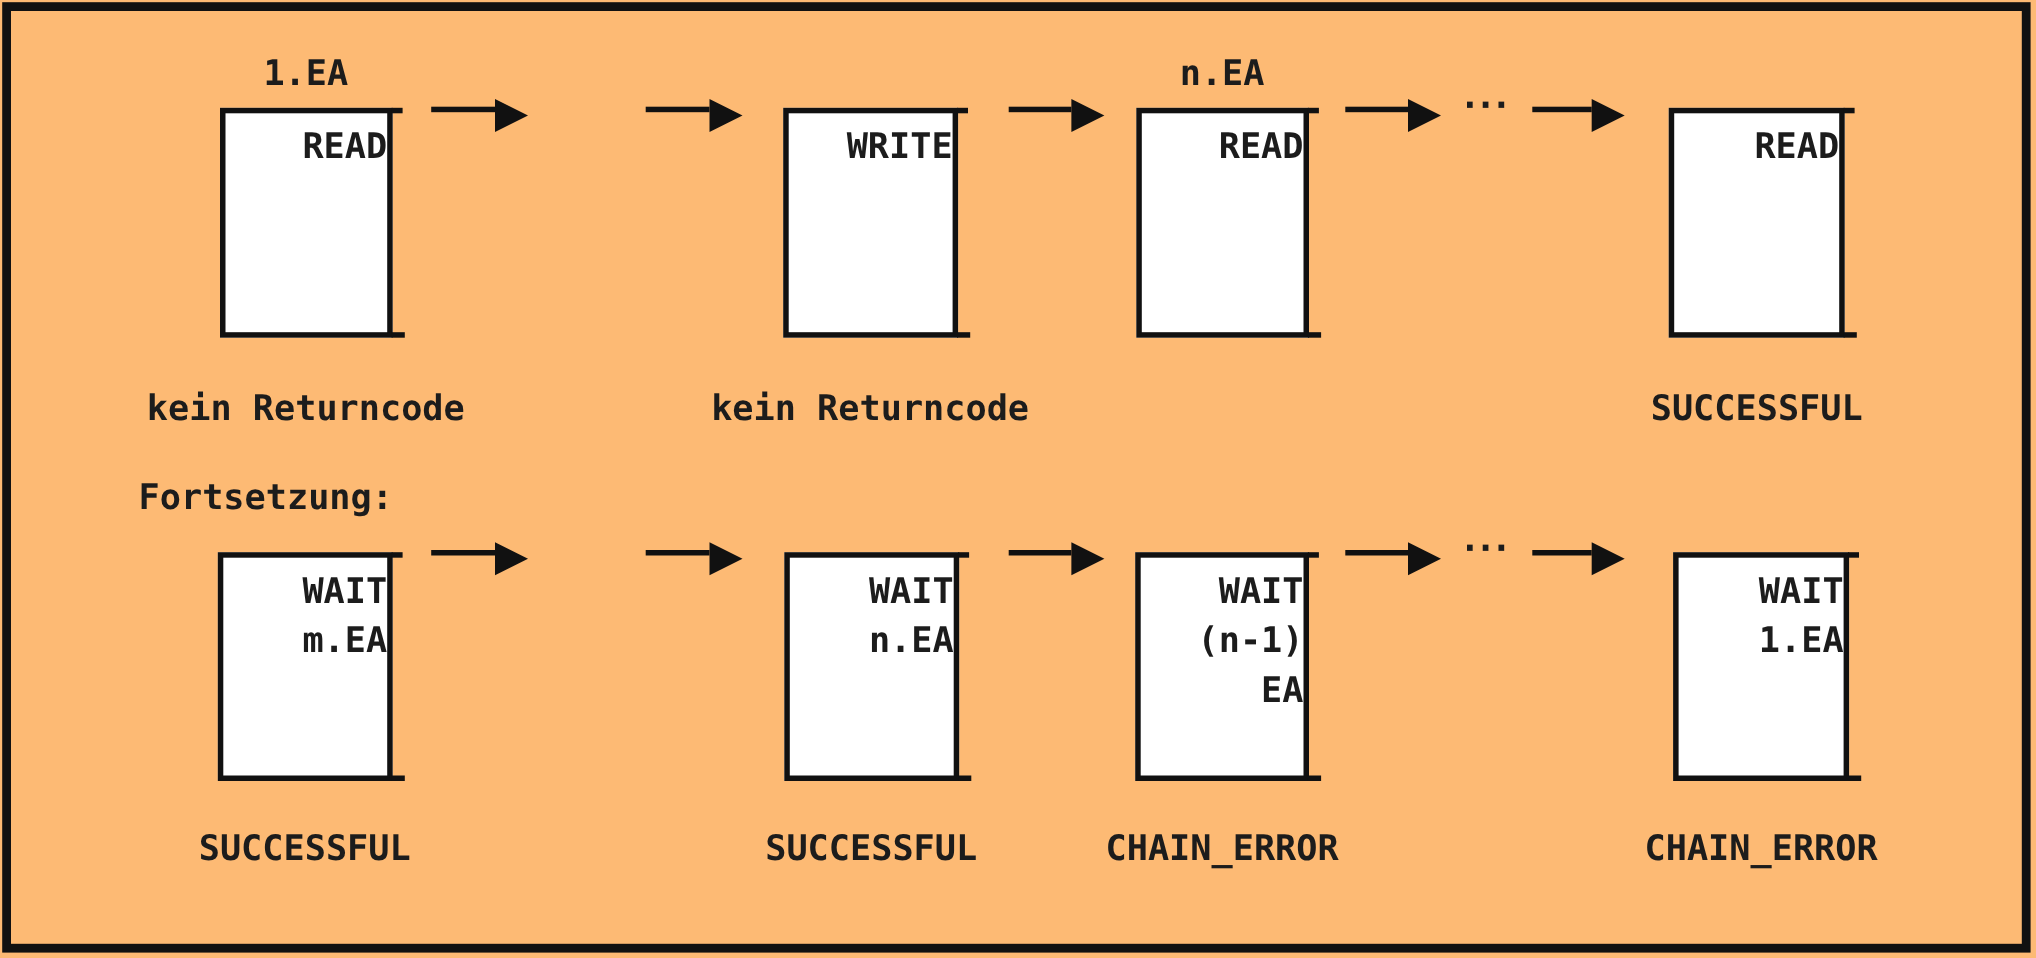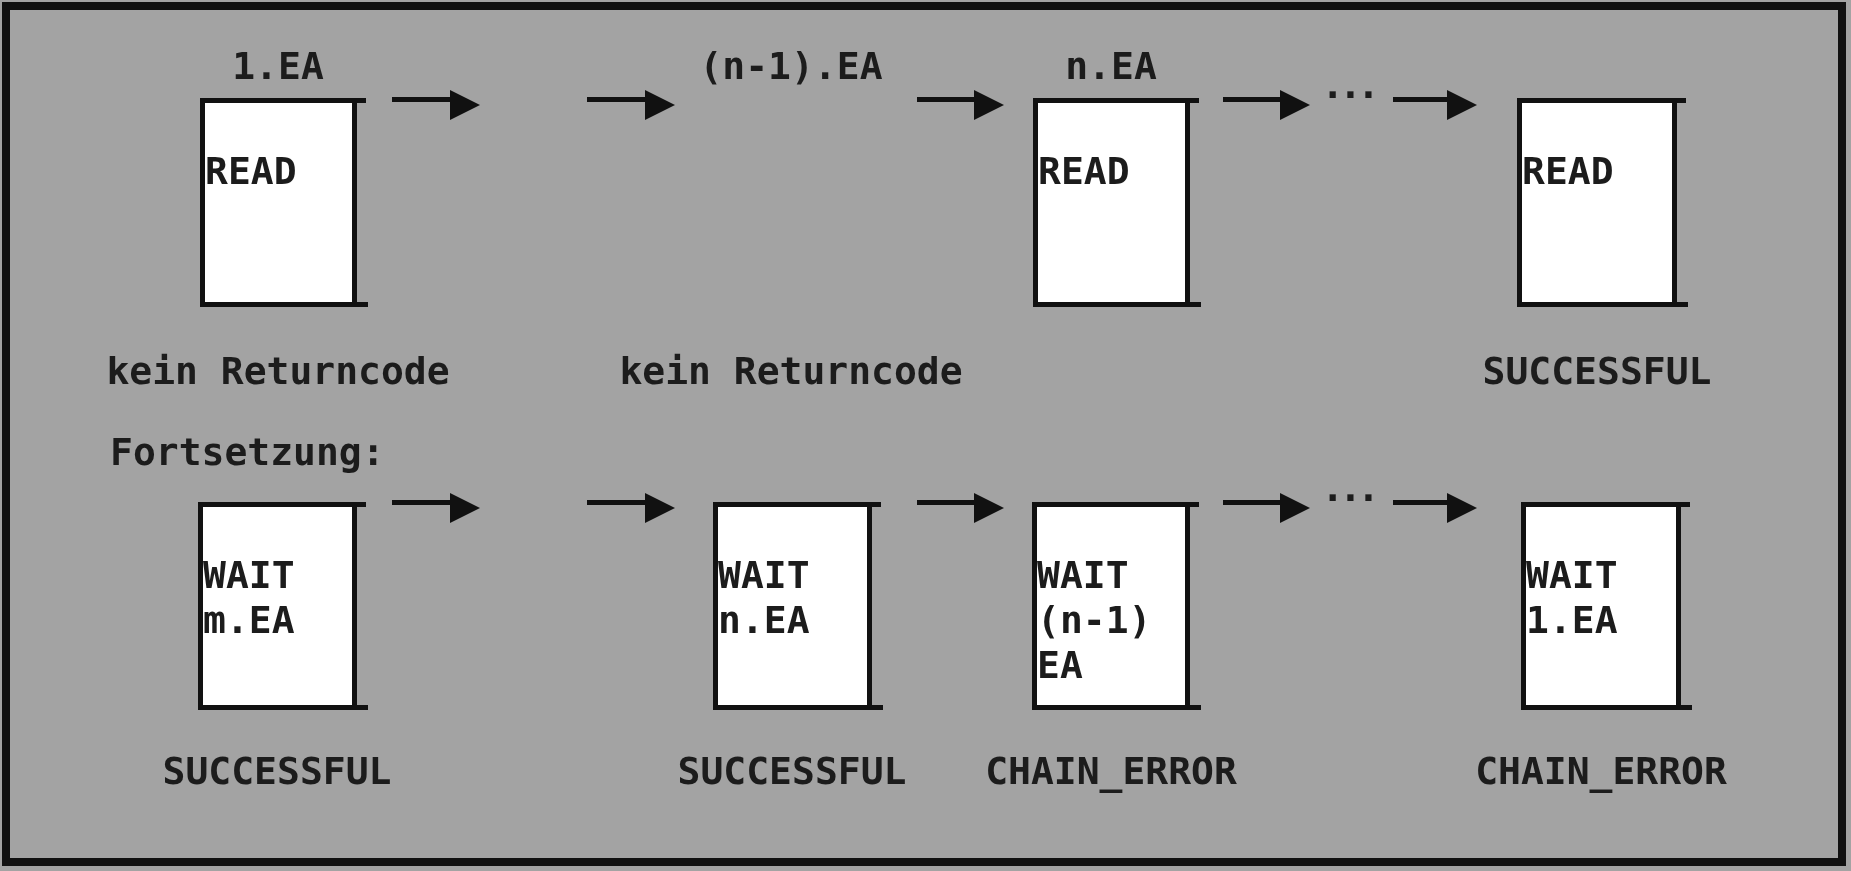--- a/index.html
+++ b/index.html
@@ -5,45 +5,46 @@
 <style>
   html, body {
     margin: 0;
     padding: 0;
     background: #ffffff;
   }
   .stage {
     position: relative;
     width: 1851px;
     height: 871px;
-    background: #a3a3a3;
+    background: #fdba74;
     overflow: hidden;
     font-family: "DejaVu Sans Mono", "Liberation Mono", monospace;
     font-weight: bold;
-    font-size: 38px;
+    font-size: 32px;
     line-height: 45px;
     color: #1c1c1c;
   }
   
   .frame {
     position: absolute;
     left: 2px; top: 2px; right: 5px; bottom: 5px;
     border: 8px solid #111111;
   }
   
   .t {
     position: absolute;
     transform: translateX(-50%);
     white-space: nowrap;
     text-align: center;
   }
   
   .tl {
     position: absolute;
     white-space: nowrap;
+    margin-left: 16px;
   }
   
   .box {
     position: absolute;
     box-sizing: border-box;
     border: 5px solid #111111;
     background: #ffffff;
   }
   
   .box::before {
@@ -55,24 +56,23 @@
   }
   .box::after {
     content: "";
     position: absolute;
     bottom: -5px; right: -16px;
     width: 12px; height: 5px;
     background: #111111;
   }
   .box-label {
     width: 100%;
-    padding-top: 20px;
-    text-align: left;
+    padding-top: 8px;
+    text-align: right;
     white-space: pre-line;
-    margin-top: 26px;
   }
   
   .arrow {
     position: absolute;
     height: 0;
     border-top: 5px solid #111111;
   }
   .arrow::after {
     content: "";
     position: absolute;
@@ -91,25 +91,27 @@
     letter-spacing: -5px;
   }
 </style>
 </head>
 <body>
 
 <div class="stage">
   <div class="frame"></div>
 
   <div class="t" style="left:278px; top:44px">1.EA</div>
-  <div class="t" style="left:791px; top:44px">(n-1).EA</div>
   <div class="t" style="left:1111px; top:44px">n.EA</div>
 
   <div class="box" style="left:200px; top:98px; width:157px; height:209px">
     <div class="box-label">READ</div>
+  </div>
+  <div class="box" style="left:712px; top:98px; width:159px; height:209px">
+    <div class="box-label">WRITE</div>
   </div>
   <div class="box" style="left:1033px; top:98px; width:157px; height:209px">
     <div class="box-label">READ</div>
   </div>
   <div class="box" style="left:1517px; top:98px; width:160px; height:209px">
     <div class="box-label">READ</div>
   </div>
 
   <div class="arrow" style="left:392px;  top:97px; width:58px"></div>
   <div class="arrow" style="left:587px;  top:97px; width:58px"></div>

